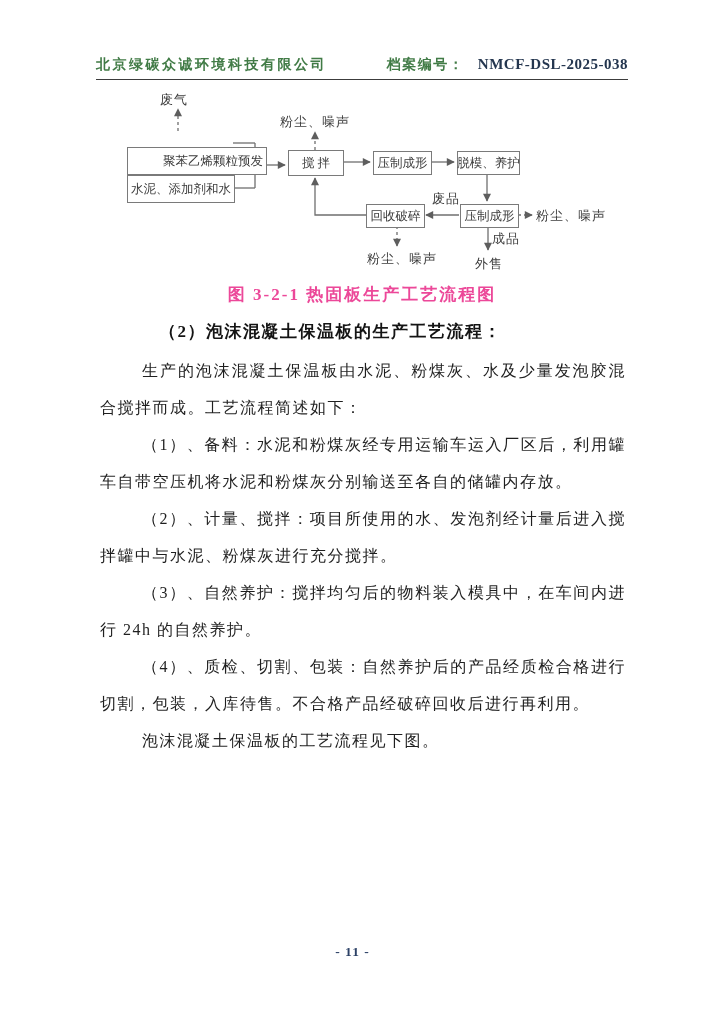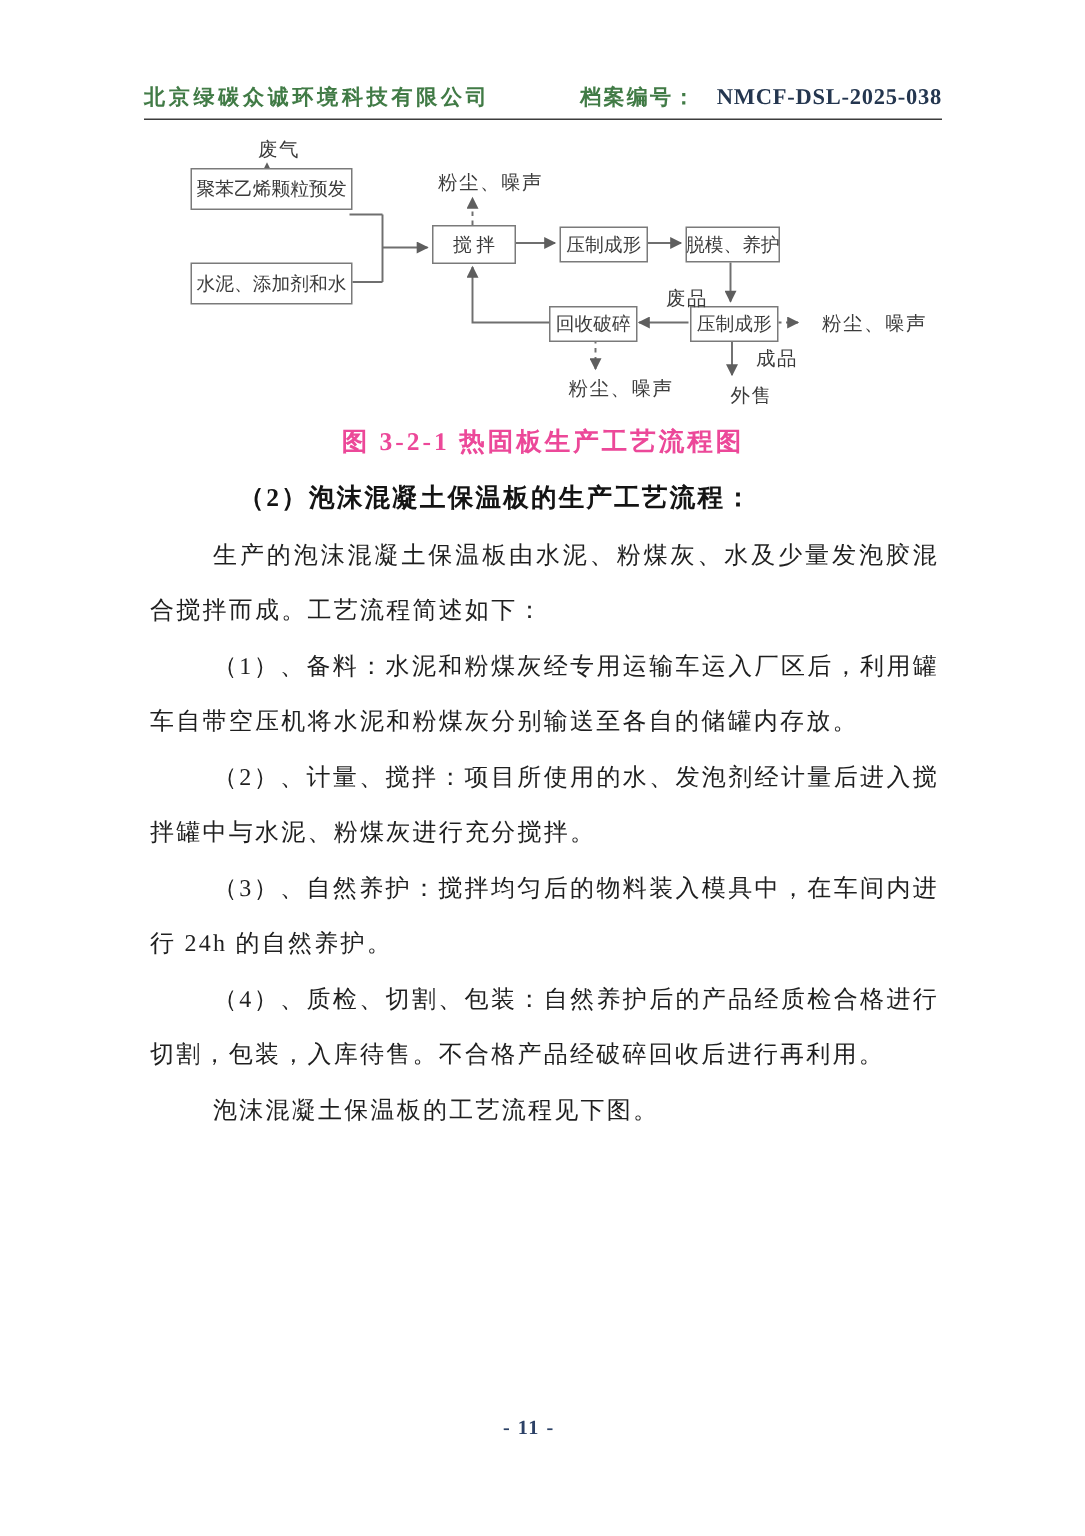--- a/index.html
+++ b/index.html
@@ -20,21 +20,21 @@
   
   .flowchart{position:absolute;left:96px;top:88px;width:532px;height:195px;}
   .flowchart svg{position:absolute;left:0;top:0;}
   .cline{stroke:var(--line-gray,#6f6f6f);stroke-width:1.3;fill:none;}
   .dash{stroke-dasharray:3 3;}
   .fbox{
     position:absolute;border:1px solid #7a7a7a;background:#fff;color:#3b3b3b;
     font-size:12.5px;display:flex;align-items:center;justify-content:center;
     white-space:nowrap;letter-spacing:0;
   }
-  .flabel{position:absolute;font-size:13px;color:#3b3b3b;white-space:nowrap;letter-spacing:1px;margin-left:12px;}
+  .flabel{position:absolute;font-size:13px;color:#3b3b3b;white-space:nowrap;letter-spacing:1px;}
   
   .caption{
     position:absolute;left:96px;width:532px;top:283px;text-align:center;
     font-size:17px;font-weight:bold;letter-spacing:2px;color:#ec4899;
   }
   .heading{
     position:absolute;left:117px;right:96px;top:320px;
     font-size:17px;font-weight:bold;letter-spacing:1.5px;color:#141414;
     padding-left:42px;
   }
@@ -91,21 +91,21 @@
       <path class="cline dash" d="M422,127 H436" marker-end="url(#arrh)"></path>
 
       <path class="cline" d="M392,138 V162" marker-end="url(#arrh)"></path>
 
       <path class="cline dash" d="M301,138 V158" marker-end="url(#arrh)"></path>
     </svg>
 
     <div class="flabel" style="left:64px;top:3px;">废气</div>
     <div class="flabel" style="left:184px;top:25px;">粉尘、噪声</div>
 
-    <div class="fbox" style="left:31px;top:24px;width:106px;height:26px;">聚苯乙烯颗粒预发</div>
+    <div class="fbox" style="left:31px;top:59px;width:106px;height:26px;padding-left:32px;">聚苯乙烯颗粒预发</div>
     <div class="fbox" style="left:31px;top:87px;width:106px;height:26px;">水泥、添加剂和水</div>
     <div class="fbox" style="left:192px;top:62px;width:54px;height:24px;">搅  拌</div>
     <div class="fbox" style="left:277px;top:63px;width:57px;height:22px;">压制成形</div>
     <div class="fbox" style="left:361px;top:63px;width:61px;height:22px;">脱模、养护</div>
     <div class="fbox" style="left:364px;top:116px;width:57px;height:22px;">压制成形</div>
     <div class="fbox" style="left:270px;top:116px;width:57px;height:22px;">回收破碎</div>
 
     <div class="flabel" style="left:336px;top:102px;">废品</div>
     <div class="flabel" style="left:440px;top:119px;">粉尘、噪声</div>
     <div class="flabel" style="left:396px;top:142px;">成品</div>

